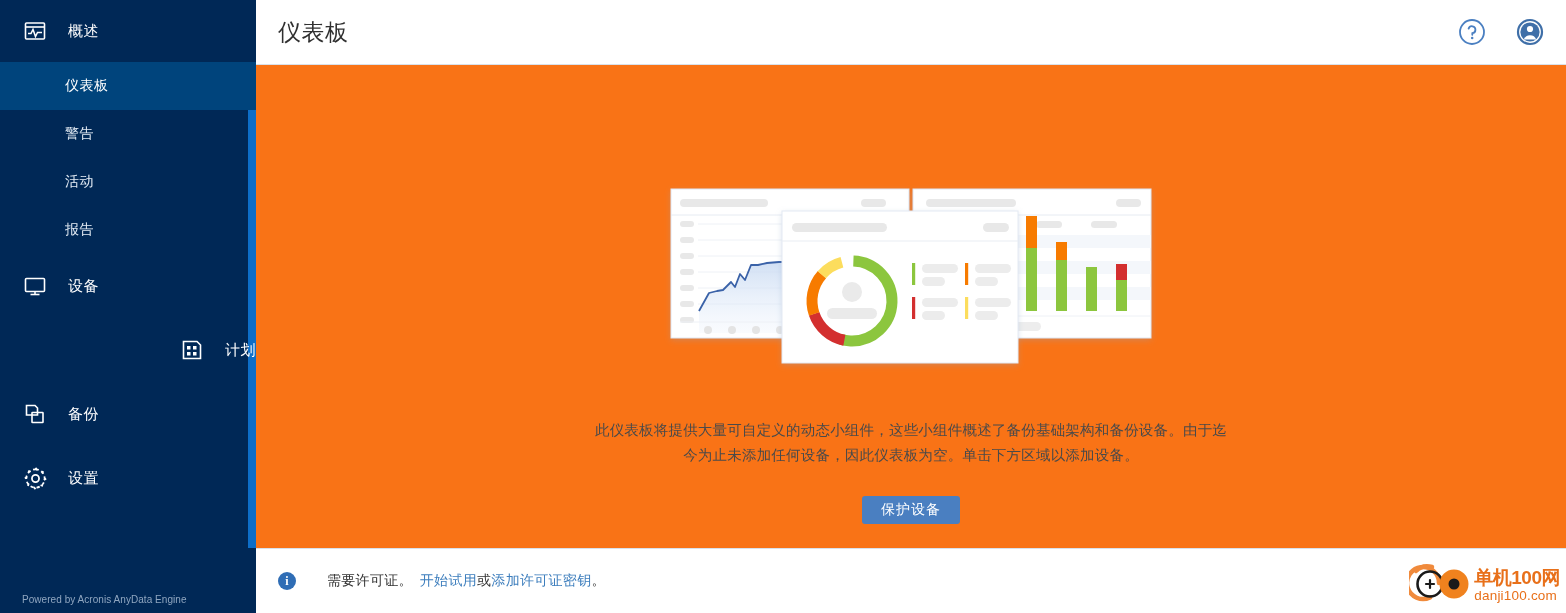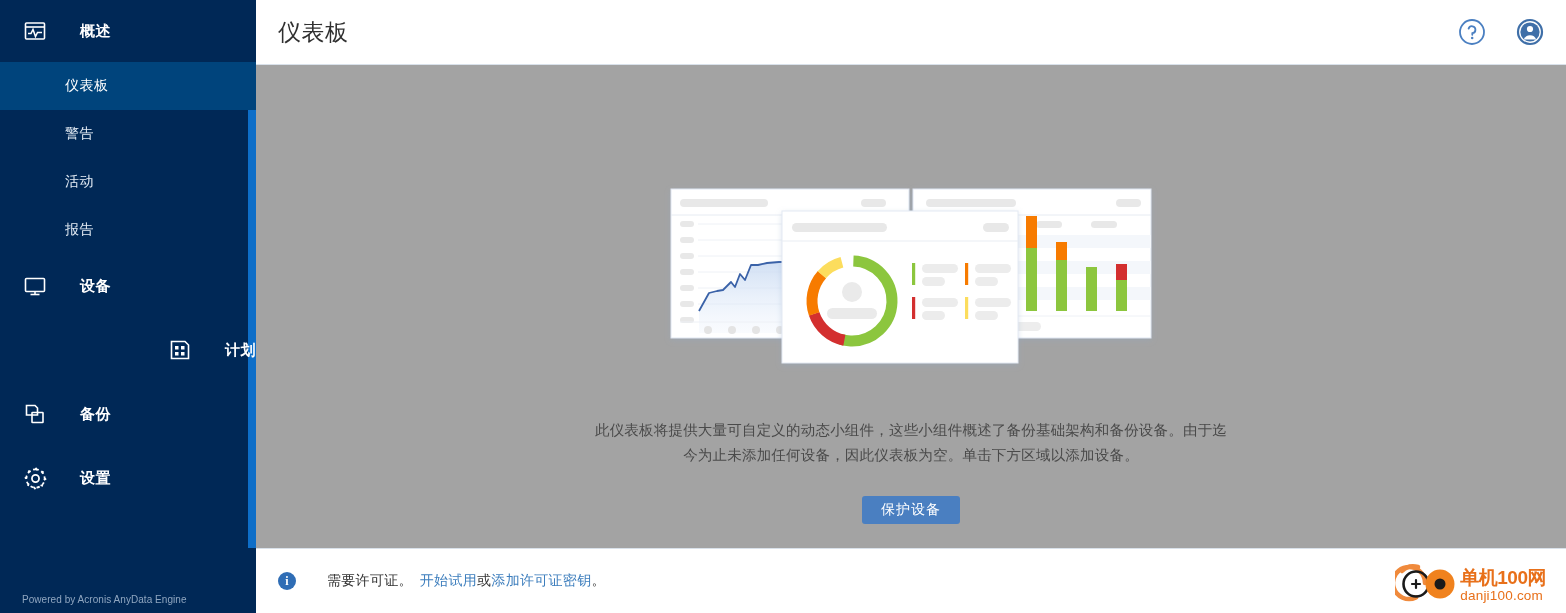--- a/index.html
+++ b/index.html
@@ -46,22 +46,22 @@
     cursor: pointer;
     position: relative;
     z-index: 2;
   }
   .nav-group-head .nv-icon {
     width: 26px; height: 26px; flex: 0 0 26px;
     display: flex; align-items: center; justify-content: center;
     color: #ffffff;
   }
   .nav-group-head .nv-label {
-    margin-left: 32px;
-    font-size: 15px; font-weight: bold; color: #ffffff;
+    margin-left: 20px;
+    font-size: 15px; font-weight: normal; color: #ffffff;
     letter-spacing: 0.5px;
   }
   .subitem {
     height: 48px;
     display: flex; align-items: center;
     padding-left: 65px;
     font-size: 14px; color: #e3ecf5;
     cursor: pointer;
     position: relative;
     z-index: 2;
@@ -102,21 +102,21 @@
     display: flex; align-items: center; gap: 30px;
   }
   .tb-icon { cursor: pointer; display: block; line-height: 0; }
 
   
   #content {
     flex: 1 1 auto;
     position: relative;
     display: flex; flex-direction: column;
     align-items: center; justify-content: flex-start;
-    background: #a3a3a3;
+    background: #f97316;
   }
   #illustration { margin-top: 118px; }
   #empty-text {
     margin-top: 36px;
     width: 640px;
     text-align: center;
     font-size: 14.5px; line-height: 25px; color: #4a4a4a;
     letter-spacing: 0.2px;
   }
   #protect-btn {
@@ -159,21 +159,21 @@
   }
   #license-msg .lnk {
     color: #3d7ebd; cursor: pointer; text-decoration: none;
   }
   #license-msg .sep { color: #333333; }
   #license-msg .gap { display: inline-block; width: 7px; }
 
   
   #watermark {
     position: absolute;
-    right: 20px; bottom: 2px;
+    right: 6px; bottom: 2px;
     display: flex; align-items: center;
     pointer-events: none;
   }
   #watermark .wm-text { margin-left: 3px; line-height: 1.0; }
   #watermark .wm-top {
     font-size: 19px; font-weight: bold; color: #e8701a;
     letter-spacing: -0.5px; display: block;
   }
   #watermark .wm-bot {
     font-size: 13.5px; color: #e8701a; display: block; margin-top: 2px;

